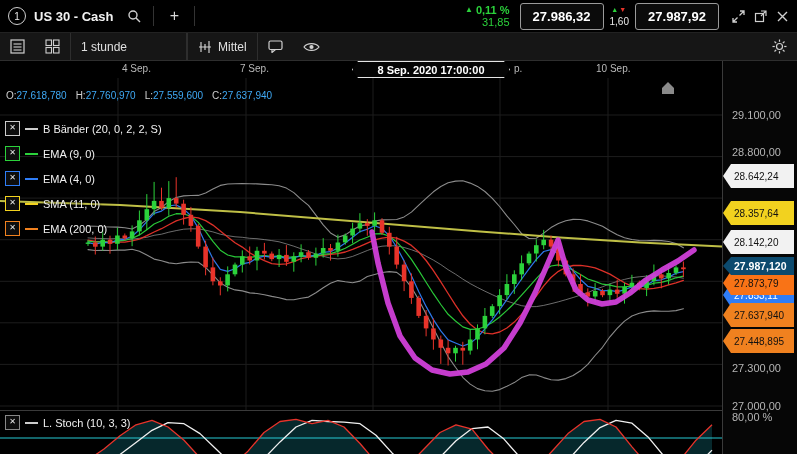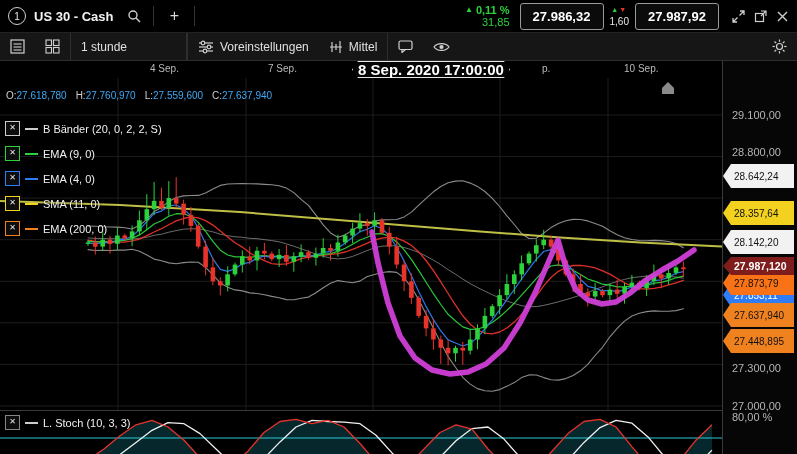--- a/index.html
+++ b/index.html
@@ -28,22 +28,22 @@
   .win-icons .icon-btn{width:18px;height:18px;}
 
   
   .toolbar{position:absolute;left:0;top:33px;width:797px;height:27px;background:#161616;border-bottom:1px solid #2e2e2e;display:flex;align-items:center;}
   .tool-btn{display:flex;align-items:center;gap:6px;color:#e0e0e0;font-size:12px;padding:0 10px;height:100%;cursor:pointer;white-space:nowrap;}
   .tool-sep{width:1px;height:100%;background:#2e2e2e;}
   .tool-spacer{flex:1;}
 
   
   .timebar{position:absolute;left:0;top:61px;width:797px;height:17px;background:#000;border-bottom:1px solid #262626;}
-  .time-label{position:absolute;top:2px;color:#b9b9b9;font-size:10px;white-space:nowrap;margin-left:28px;}
-  .tooltip-box{position:absolute;left:352px;top:0px;width:158px;height:17px;background:#050505;border:1px solid #e6e6e6;box-sizing:border-box;color:#fff;font-size:15px;font-weight:bold;display:flex;align-items:center;justify-content:center;clip-path:polygon(6px 0,calc(100% - 6px) 0,100% 50%,calc(100% - 6px) 100%,6px 100%,0 50%);}
+  .time-label{position:absolute;top:2px;color:#b9b9b9;font-size:10px;white-space:nowrap;}
+  .tooltip-box{position:absolute;left:352px;top:0px;width:158px;height:17px;background:#050505;border:1px solid #e6e6e6;box-sizing:border-box;color:#fff;font-size:11px;font-weight:bold;display:flex;align-items:center;justify-content:center;clip-path:polygon(6px 0,calc(100% - 6px) 0,100% 50%,calc(100% - 6px) 100%,6px 100%,0 50%);}
 
   
   .chart-area{position:absolute;left:0;top:78px;width:722px;height:332px;background:#000;}
   .stoch-pane{position:absolute;left:0;top:410px;width:722px;height:44px;background:#000;border-top:1px solid #3a3a3a;box-sizing:border-box;overflow:hidden;}
   .chart-svg,.stoch-svg{position:absolute;left:0;top:0;}
 
   .ohlc-row{position:absolute;left:6px;top:12px;font-size:10px;display:flex;gap:9px;white-space:nowrap;}
   .ohlc-row .lb{color:#cfcfcf;} .ohlc-row .vl{color:#3fa9f5;}
   .ind-list{position:absolute;left:5px;top:38px;}
   .ind-row{display:flex;align-items:center;height:25px;gap:5px;}
@@ -130,31 +130,20 @@
           <rect x="1" y="8.5" width="5.5" height="5.5" fill="none" stroke="#d0d0d0" stroke-width="1.1"></rect>
           <rect x="8.5" y="8.5" width="5.5" height="5.5" fill="none" stroke="#d0d0d0" stroke-width="1.1"></rect>
         </svg>
     </span>
     <span class="tool-sep"></span>
     <span class="tool-btn" style="min-width:95px;">
         <span>1 stunde</span>
       </span>
     <span class="tool-sep"></span>
     <span class="tool-sep"></span>
-    <span class="tool-btn">
-      <svg width="16" height="14" viewBox="0 0 16 14">
-          <line x1="1" y1="3" x2="15" y2="3" stroke="#d0d0d0" stroke-width="1.2"></line>
-          <circle cx="5" cy="3" r="1.8" fill="#161616" stroke="#d0d0d0" stroke-width="1.2"></circle>
-          <line x1="1" y1="7" x2="15" y2="7" stroke="#d0d0d0" stroke-width="1.2"></line>
-          <circle cx="11" cy="7" r="1.8" fill="#161616" stroke="#d0d0d0" stroke-width="1.2"></circle>
-          <line x1="1" y1="11" x2="15" y2="11" stroke="#d0d0d0" stroke-width="1.2"></line>
-          <circle cx="7" cy="11" r="1.8" fill="#161616" stroke="#d0d0d0" stroke-width="1.2"></circle>
-        </svg>
-      <span>Voreinstellungen</span>
-    </span>
     <span class="tool-btn">
       <svg width="14" height="14" viewBox="0 0 14 14">
           <line x1="3" y1="2" x2="3" y2="12" stroke="#d0d0d0" stroke-width="1.2"></line>
           <line x1="7" y1="4" x2="7" y2="10" stroke="#d0d0d0" stroke-width="1.2"></line>
           <line x1="11" y1="1" x2="11" y2="13" stroke="#d0d0d0" stroke-width="1.2"></line>
           <line x1="1" y1="7" x2="13" y2="7" stroke="#d0d0d0" stroke-width="1"></line>
         </svg>
       <span>Mittel</span>
     </span>
     <span class="tool-sep"></span>
@@ -463,19 +452,19 @@
         <span class="axis-label" style="top: 307px; text-align: right;">27.300,00</span>
         <span class="axis-label" style="top: 345px;">27.000,00</span>
         <span class="axis-label" style="top: 356px;">80,00 %</span>
       </div>
     <div id="axis-tags">
         <div class="axis-tag" style="top: 115px; background: rgb(242, 242, 242); color: rgb(17, 17, 17);">28.642,24</div>
         <div class="axis-tag" style="top: 152px; background: rgb(242, 210, 31); color: rgb(17, 17, 17);">28.357,64</div>
         <div class="axis-tag" style="top: 181px; background: rgb(242, 242, 242); color: rgb(17, 17, 17);">28.142,20</div>
         <div class="axis-tag" style="top: 234px; background: rgb(47, 125, 246); color: rgb(255, 255, 255);">27.853,11</div>
         <div class="axis-tag" style="top: 222px; background: #f97316; color: rgb(17, 17, 17);">27.873,79</div>
-        <div class="axis-tag big" style="top: 205px; background: #7f1d1d; color: rgb(255, 255, 255);">27.987,120</div>
+        <div class="axis-tag big" style="top: 205px; background: #0c4a6e; color: rgb(255, 255, 255);">27.987,120</div>
         <div class="axis-tag" style="top: 254px; background: rgb(240, 129, 31); color: rgb(17, 17, 17);">27.637,940</div>
         <div class="axis-tag" style="top: 280px; background: rgb(240, 129, 31); color: rgb(17, 17, 17);">27.448,895</div>
       </div>
   </div>
 
 </div>
 
 </body></html>

